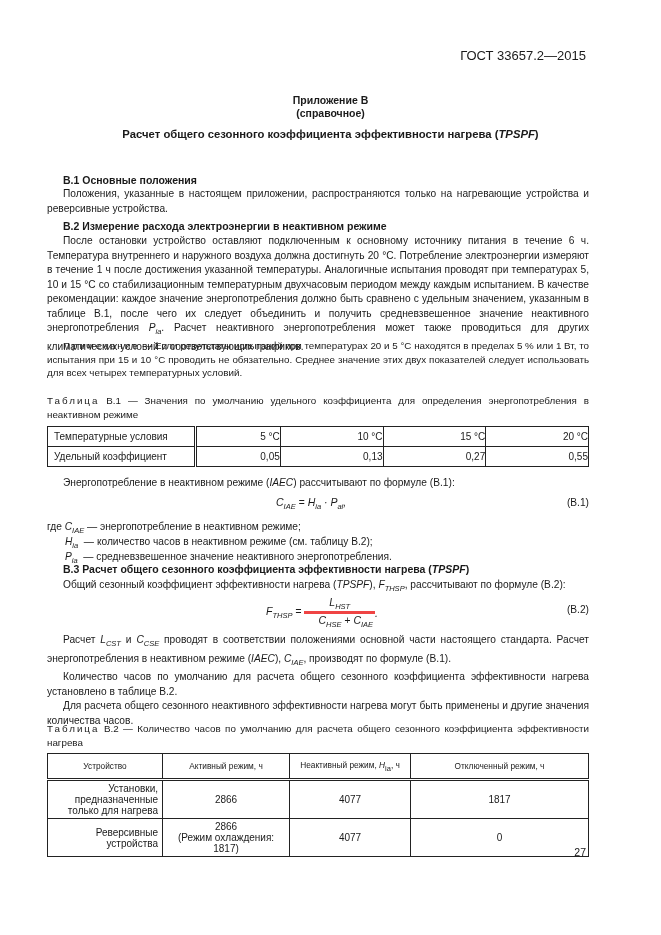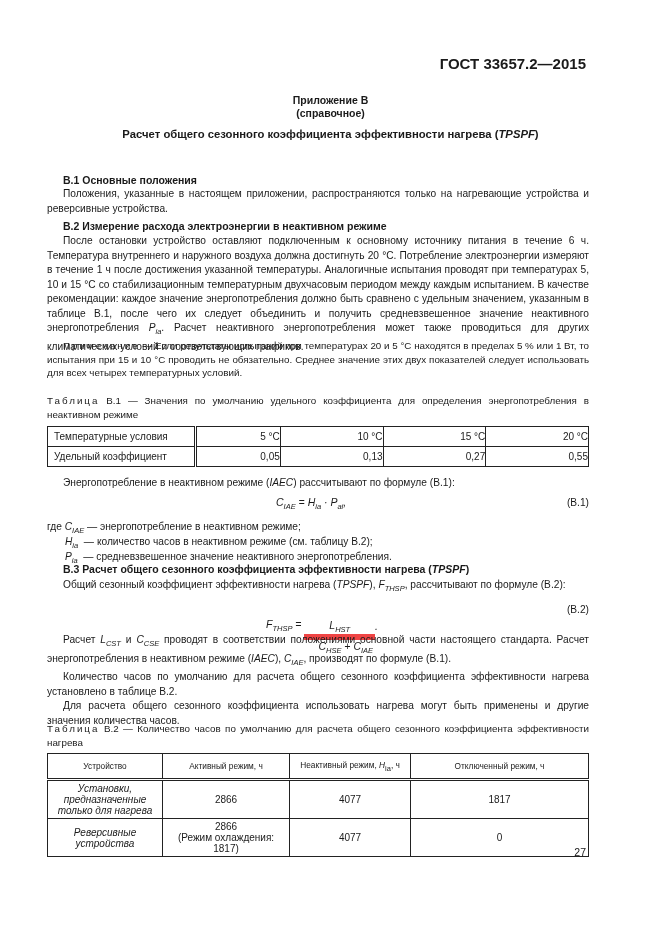--- a/index.html
+++ b/index.html
@@ -1,38 +1,38 @@
 <!DOCTYPE html>
 <html><head>
 <meta charset="utf-8">
 <style>
   html, body { margin:0; padding:0; background:#fff; }
   body { width:661px; height:935px; position:relative; overflow:hidden;
          font-family:"Liberation Sans", sans-serif; color:#1a1a1a; font-size:10.2px; }
   .abs { position:absolute; }
-  .hdr { right:75px; top:55px; font-weight:bold; font-size:15px; }
+  .hdr { right:75px; top:48px; font-weight:normal; font-size:13px; }
   .center { left:0; width:661px; text-align:center; }
   .annex { top:94px; font-size:10.5px; font-weight:bold; line-height:13px; }
   .title { top:128px; font-size:11.3px; font-weight:bold; }
   .sec { left:63px; font-weight:bold; font-size:10.5px;text-align:right; }
   .para { left:47px; width:542px; line-height:14.5px; text-align:justify; }
   .para p { margin:0; text-indent:16px; }
   .para p.noind { text-indent:0; }
   .spaced { letter-spacing:2px; }
   table { border-collapse:collapse; position:absolute; font-size:10px; }
   td, th { border:1px solid #222; font-weight:normal; }
   .t1 td { height:19px; text-align:right; padding:0; }
   .t1 td.lbl { text-align:left; padding-left:6px; border-right:3px double #222; }
   .t2 th { height:22px; font-size:8.3px; text-align:center; border-bottom:3px double #222; }
   .t2 td { text-align:center; padding:2px 4px; height:25px; }
-  .t2 td.lbl { text-align:center;font-style:italic; }
+  .t2 td.lbl { text-align:right; }
   .formula { font-style:italic; font-size:10.5px; }
   sub { font-size:7.5px; }
   .frac { display:inline-block; vertical-align:middle; text-align:center; }
-  .frac .num { display:block; border-bottom:6px solid #ef4444; padding:0 2px;margin-top:23px; }
+  .frac .num { display:block; border-bottom:3px solid #ef4444; padding:0 2px; }
   .frac .den { display:block; padding:0 2px;margin-left:12px; }
   .eqno { right:72px; font-size:10.2px; }
   .where { left:47px; line-height:11px; }
   .pageno { right:75px; top:846px; font-size:10.5px; }
 </style>
 </head>
 <body>
 
 <div class="abs hdr">ГОСТ 33657.2—2015</div>
 
@@ -109,21 +109,21 @@
   <span class="frac">
     <span class="num">L<sub>HST</sub></span>
     <span class="den">C<sub>HSE</sub> + C<sub>IAE</sub></span>
   </span><span style="vertical-align:middle;">.</span>
 </div>
 <div class="abs eqno" style="top:604px;">(В.2)</div>
 
 <div class="abs para" style="top:633px;">
   <p>Расчет <i>L</i><sub><i>CST</i></sub> и <i>C</i><sub><i>CSE</i></sub> проводят в соответствии положениями основной части настоящего стандарта. Расчет энергопотребления в неактивном режиме (<i>IAEC</i>), <i>C</i><sub><i>IAE</i></sub>, производят по формуле (В.1).</p>
   <p>Количество часов по умолчанию для расчета общего сезонного коэффициента эффективности нагрева установлено в таблице В.2.</p>
-  <p>Для расчета общего сезонного коэффициента использовать нагрева могут быть применены и другие значения количества часов.</p>
+  <p>Для расчета общего сезонного неактивного эффективности нагрева могут быть применены и другие значения количества часов.</p>
 </div>
 
 <div class="abs para" style="top:722px; font-size:9.8px; line-height:13.5px;">
   <p class="noind"><span class="spaced">Таблица</span><span> В.2 — Количество часов по умолчанию для расчета общего сезонного коэффициента эффективности нагрева</span></p>
 </div>
 
 <table class="t2" style="left:47px; top:753px; width:542px;">
   <tbody>
       <tr>
     <th style="width:112px;">Устройство</th>

